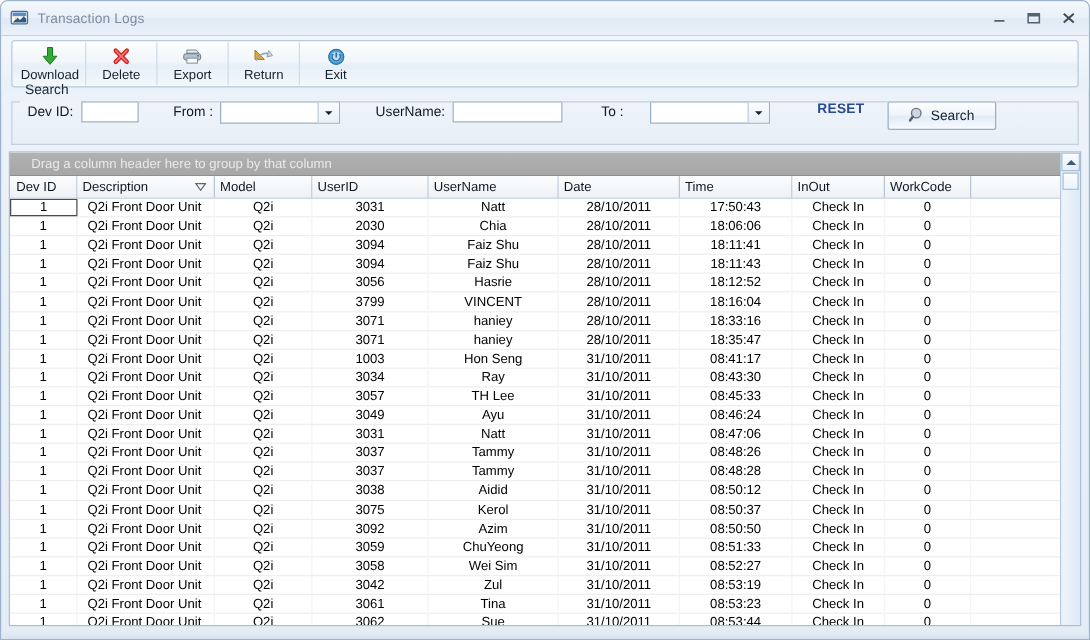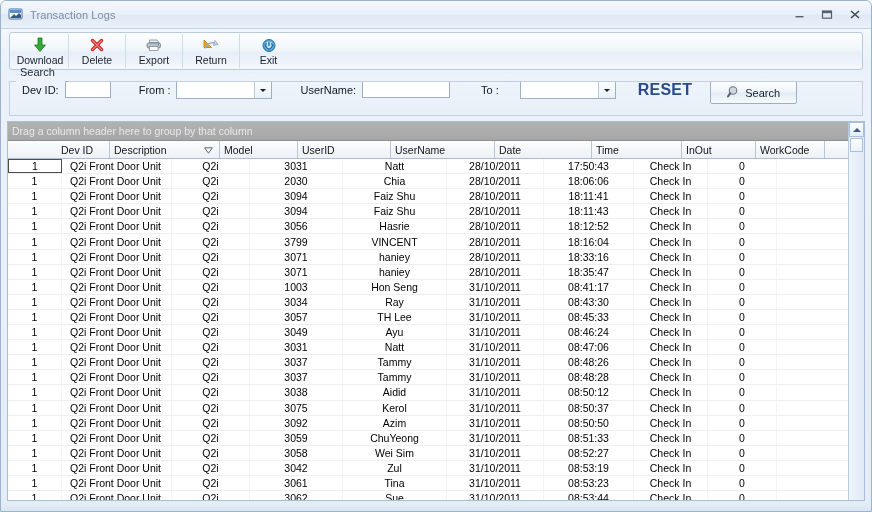--- a/index.html
+++ b/index.html
@@ -175,24 +175,25 @@
   }
   .combo .arrow {
     width: 16px;
     background: linear-gradient(180deg,#fbfdfe 0%, #e9f1f8 100%);
     border-left: 1px solid #b9cade;
     display: flex;
     align-items: center;
     justify-content: center;
   }
   .reset-link {
-    font-size: 16px;
+    font-size: 11px;
     font-weight: bold;
     color: #2a4a8c;
     letter-spacing: 0.2px;
+    margin-left: 16px;
   }
   .search-btn {
     width: 85px;
     height: 21px;
     border: 1px solid #9bb0c6;
     border-radius: 2px;
     background: linear-gradient(180deg,#fdfefe 0%,#eef4fa 48%,#e2ebf5 52%,#f6fafd 100%);
     display: flex;
     align-items: center;
     justify-content: center;
@@ -220,21 +221,21 @@
     overflow: hidden;
   }
   .group-panel {
     height: 18px;
     flex: 0 0 18px;
     background: linear-gradient(180deg,#b2b2b2 0%, #a6a6a6 100%);
     color: #e9e9e9;
     font-size: 10.5px;
     display: flex;
     align-items: center;
-    padding-left: 4px;
+    padding-left: 17px;
     border-bottom: 1px solid #8f8f8f;
   }
   .hdr-row {
     height: 17px;
     flex: 0 0 17px;
     display: flex;
     background: linear-gradient(180deg,#fbfcfd 0%, #eef1f4 100%);
     border-bottom: 1px solid #a9bed4;
   }
   .hdr-cell {
@@ -293,21 +294,21 @@
   .c-desc  { width: 110px; }
   .c-model { width: 78px; }
   .c-uid   { width: 93px; }
   .c-uname { width: 104px; }
   .c-date  { width: 97px; }
   .c-time  { width: 90px; }
   .c-inout { width: 74px; }
   .c-work  { width: 69px; }
 
   .cell.c-desc { justify-content: flex-start; padding-left: 8px; }
-  .hdr-cell.c-dev { padding-left: 5px; margin-left: 48px; }
+  .hdr-cell.c-dev { padding-left: 5px; }
 
   
   .vscroll {
     width: 16px;
     flex: 0 0 16px;
     background: linear-gradient(90deg,#eef4fb 0%, #dfeaf6 100%);
     border-left: 1px solid #b9cade;
     display: flex;
     flex-direction: column;
     box-sizing: border-box;

